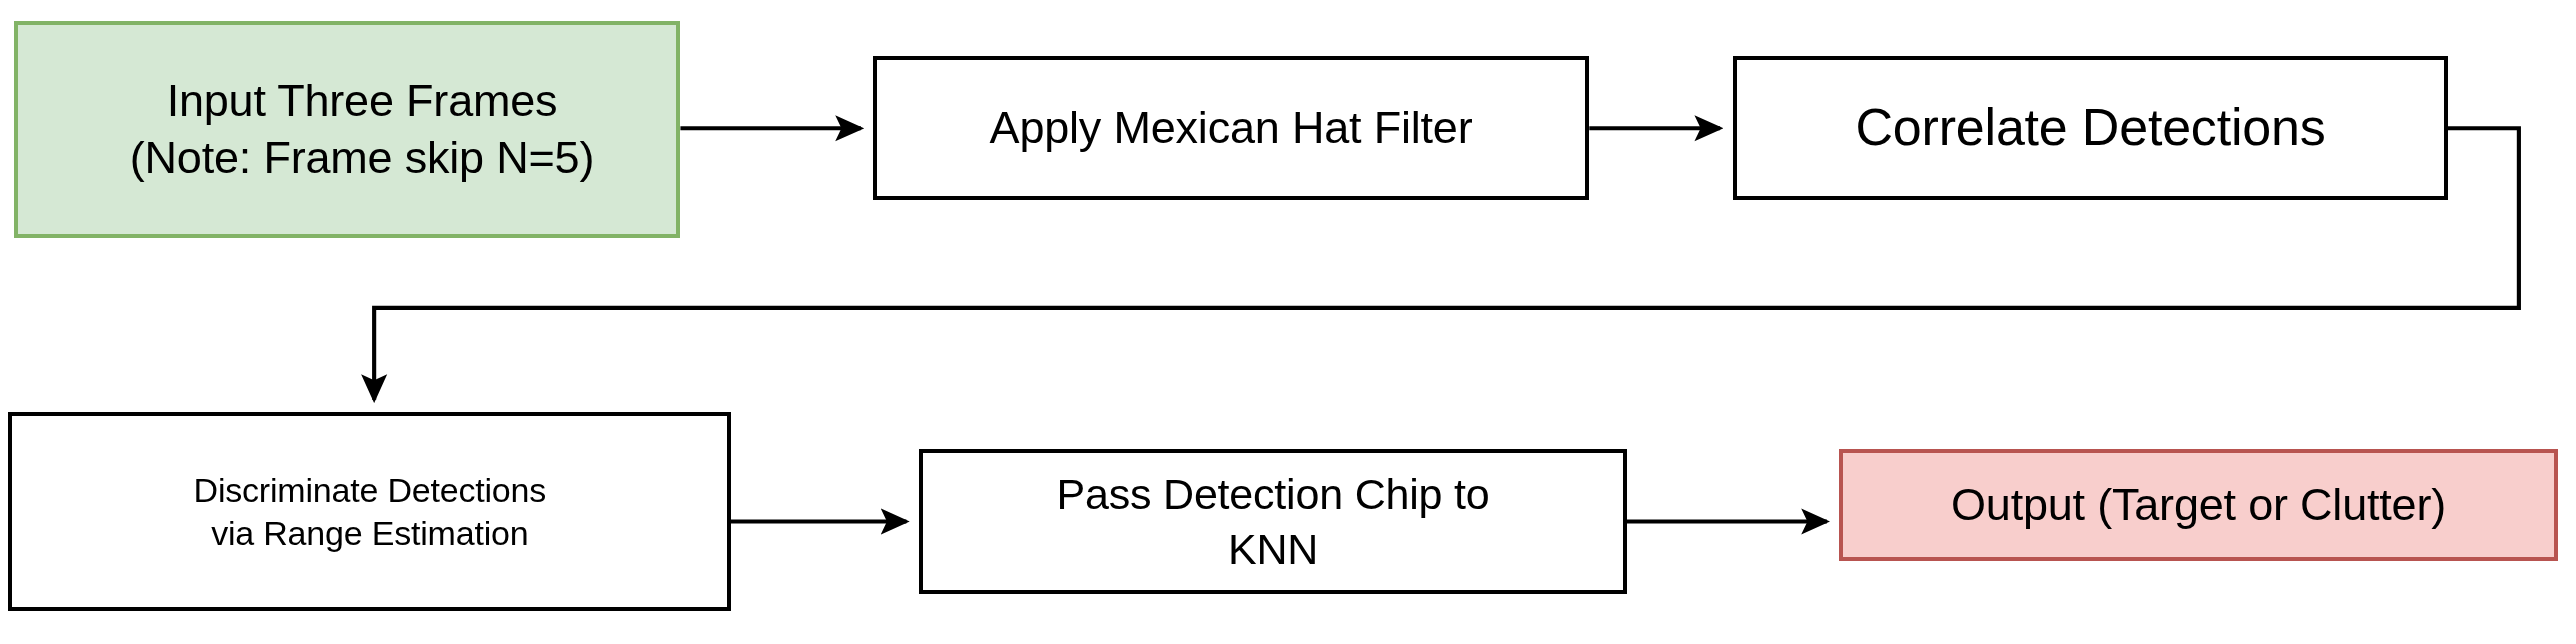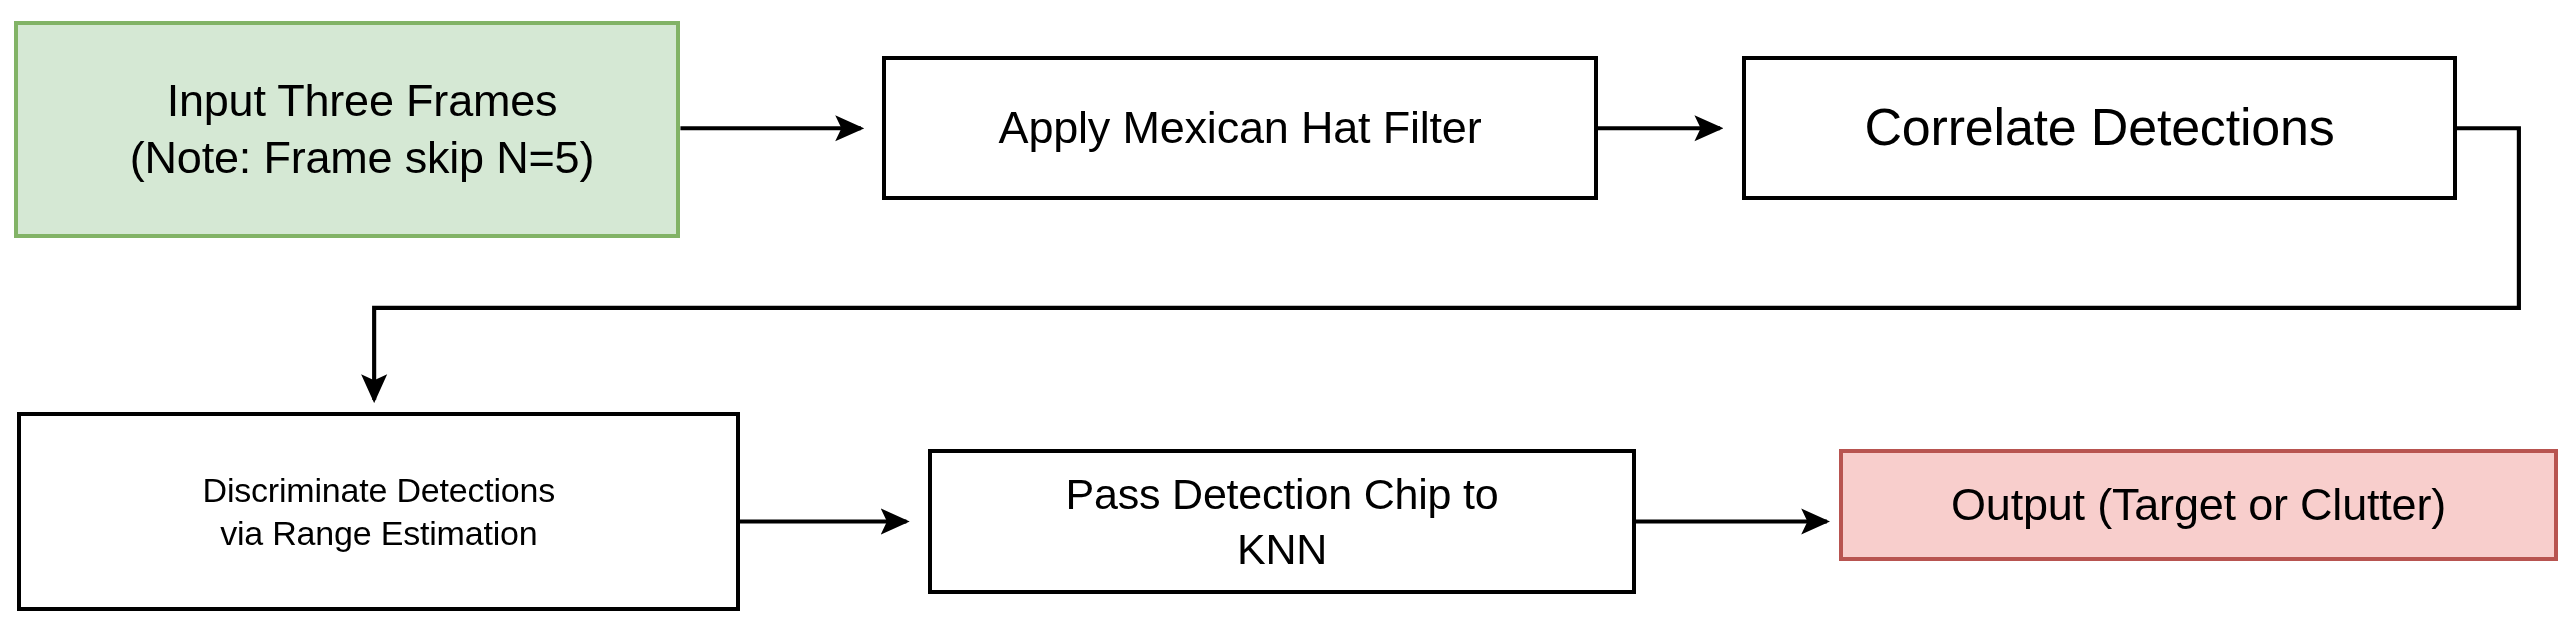--- a/index.html
+++ b/index.html
@@ -23,21 +23,20 @@
     justify-content: center;
     text-align: center;
     color: #000000;
     line-height: 1.26;
     white-space: pre-line;
     letter-spacing: -0.2px;
   }
   .node.plain {
     background: #ffffff;
     border: 4.1px solid #000000;
-    margin-left: 9px;
   }
   .node.green {
     background: #d5e8d4;
     border: 4.1px solid #82b366;
     padding-left: 30px;
   }
   .node.pink {
     background: #f8cecc;
     border: 4.1px solid #b85450;
   }

